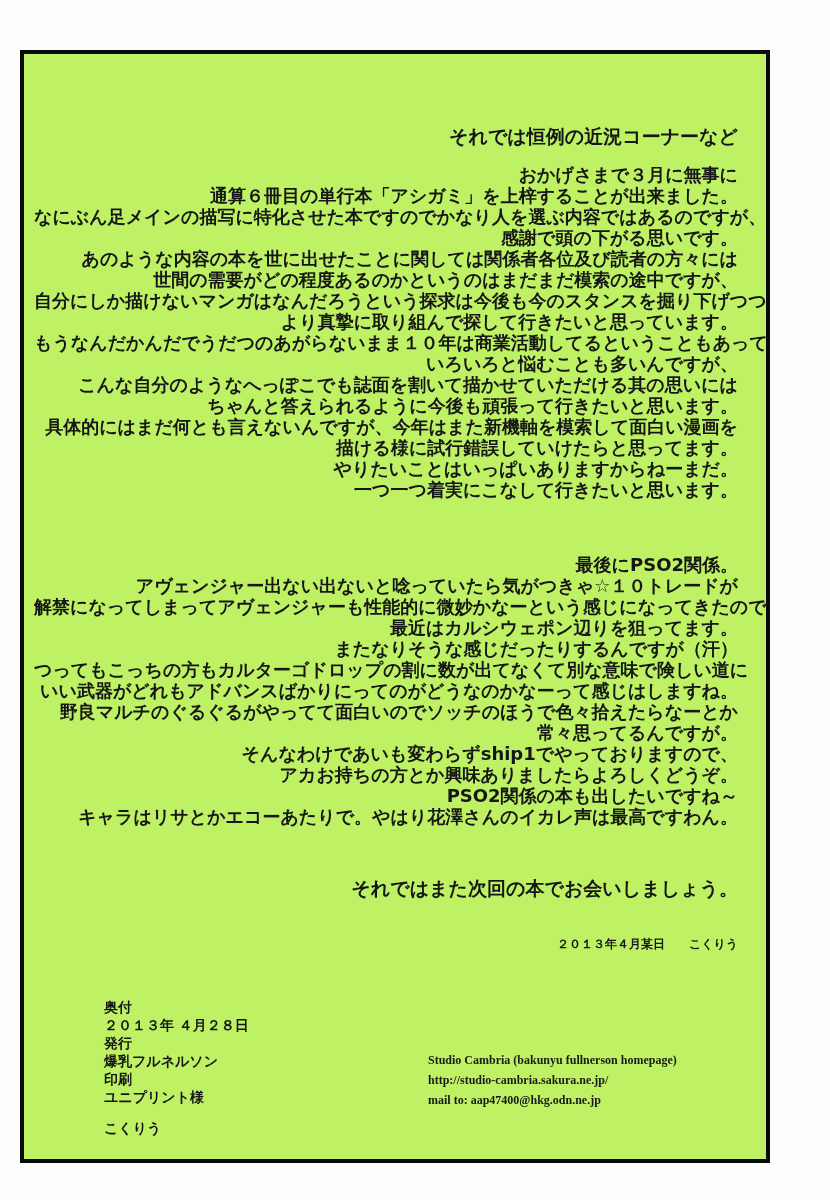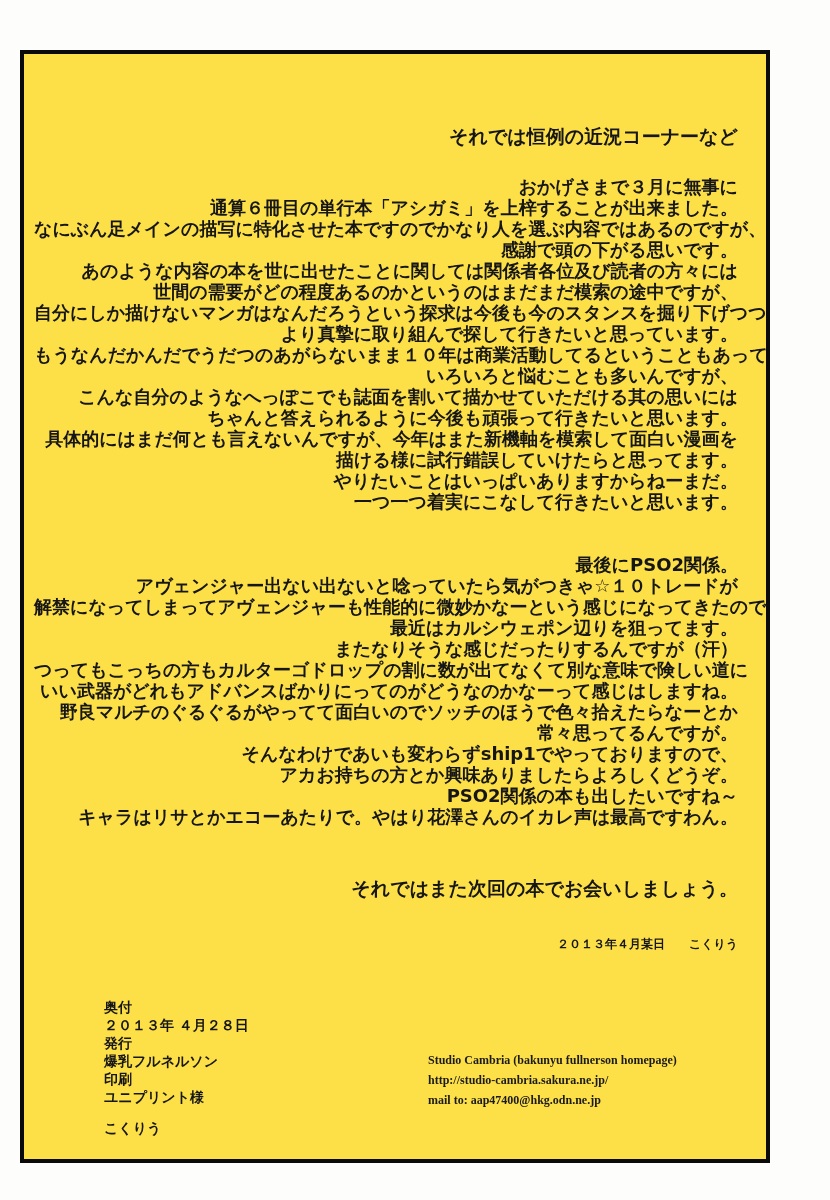--- a/index.html
+++ b/index.html
@@ -17,21 +17,21 @@
     color: #141414;
   }
   .frame {
     position: absolute;
     left: 20px;
     top: 50px;
     width: 750px;
     height: 1113px;
     border: 4px solid #0a0a0a;
     box-sizing: border-box;
-    background: #fde047;
+    background: #bef264;
   }
   .jp {
     font-weight: bold;
     color: #161616;
   }
   .header-line {
     position: absolute;
     top: 70px;
     right: 28px;
     font-size: 19px;
@@ -41,21 +41,21 @@
     position: absolute;
     right: 28px;
     left: 10px;
     text-align: right;
     font-size: 18px;
     line-height: 21px;
   }
   .para .line {
     white-space: nowrap;
   }
-  .para1 { top: 122px; text-align: right; }
+  .para1 { top: 110px; text-align: right; }
   .para2 { top: 500px; }
   .closing-line {
     position: absolute;
     top: 822px;
     right: 28px;
     font-size: 19px;
     white-space: nowrap;
   }
   .signature-line {
     position: absolute;

